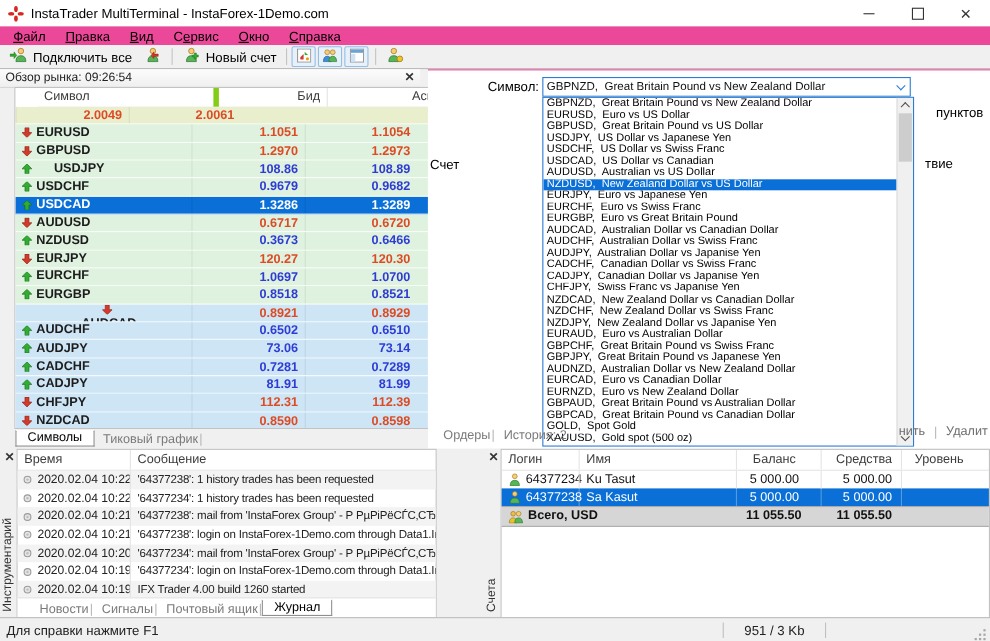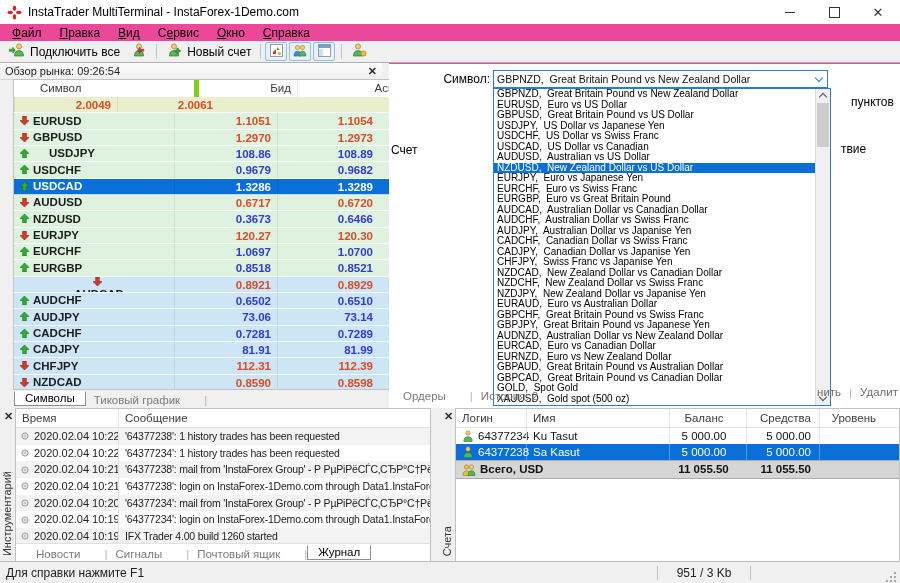--- a/index.html
+++ b/index.html
@@ -50,21 +50,21 @@
   .mw-row.sel .sym-label{color:#fff;}
   .mw-scroll{position:absolute;top:17px;right:0;width:13px;bottom:0;background:#f0f0f0;border-left:1px solid #dcdcdc;}
   .sb-arrow{position:absolute;left:0;width:13px;height:13px;display:flex;align-items:center;justify-content:center;}
   .chev{width:5px;height:5px;border-right:1px solid #505050;border-bottom:1px solid #505050;display:block;}
   .chev.up{transform:rotate(-135deg);margin-top:3px;}
   .chev.down{transform:rotate(45deg);margin-bottom:3px;}
   .sb-thumb{position:absolute;left:1px;right:1px;background:#cdcdcd;}
   
   .tabstrip{display:flex;align-items:center;font-size:11.5px;color:#7a7a7a;}
   .mw-tabs{position:absolute;left:0;bottom:0;height:18px;padding-left:14px;padding-top:1px;}
-  .tab{padding:1px 24px 0 8px;white-space:nowrap;}
+  .tab{padding:1px 1px 0 8px;white-space:nowrap;}
   .tab.active{background:#fff;border:1px solid #8f8f8f;border-top-color:#fff;color:#000;padding:0 10px 1px 10px;margin-top:-1px;}
   .tab-sep{color:#b5b5b5;padding-top:1px;}
   
   .right-panel{position:absolute;left:389px;top:0;right:0;height:345px;background:#fff;border-top:1px solid #ec4899;box-sizing:border-box;}
   .form-label{position:absolute;font-size:12px;color:#000;white-space:nowrap;}
   .combo{position:absolute;left:104px;top:6px;width:335px;height:18px;border:1px solid #2b7cd4;background:#fff;box-sizing:border-box;display:flex;align-items:center;}
   .combo-value{font-size:10.5px;white-space:pre;padding-left:3px;flex:1;overflow:hidden;}
   .combo-chev{width:16px;display:flex;align-items:center;justify-content:center;}
   .dd-list{position:absolute;left:104px;top:24px;width:338px;height:318px;background:#fff;border:1px solid #2b7cd4;box-sizing:border-box;}
   .dd-items{position:absolute;left:0;top:0;right:14px;bottom:0;display:flex;flex-direction:column;overflow:hidden;}
@@ -536,21 +536,21 @@
     </div>
   </div>
 
   <div class="bottom">
 
     <div class="v-strip" style="left:0;">
       <span class="small-close">✕</span>
       <span class="v-label">Инструментарий</span>
     </div>
 
-    <div class="panel-box" style="left:15px;width:416px;">
+    <div class="panel-box" style="left:15px;width:382px;">
       <div class="grid-head">
         <div class="jr-time">Время</div>
         <div class="jr-msg">Сообщение</div>
       </div>
       <div id="journal-rows">
           <div class="jr-row">
             <div class="jr-time">
               <span style="display: inline-flex;">
                 <svg width="8" height="8" viewBox="0 0 8 8">
                   <circle cx="4" cy="4" r="3.1" fill="#e4e4e4" stroke="#9a9a9a"></circle>

